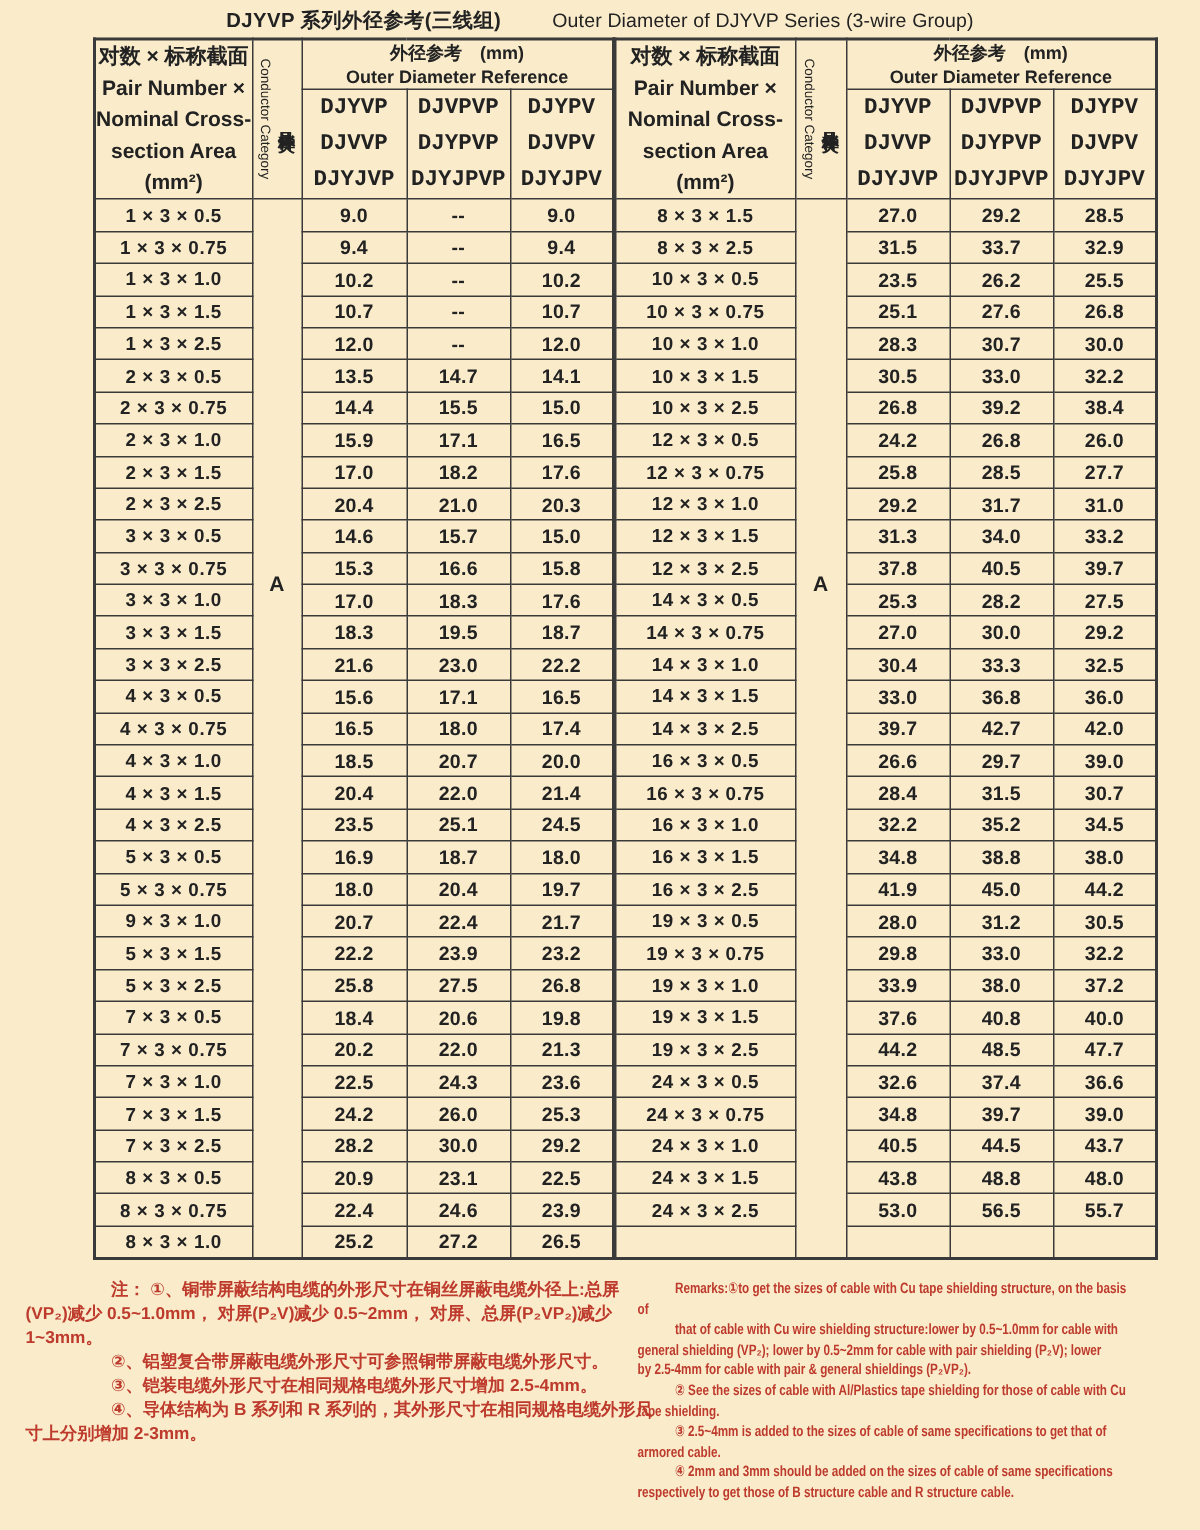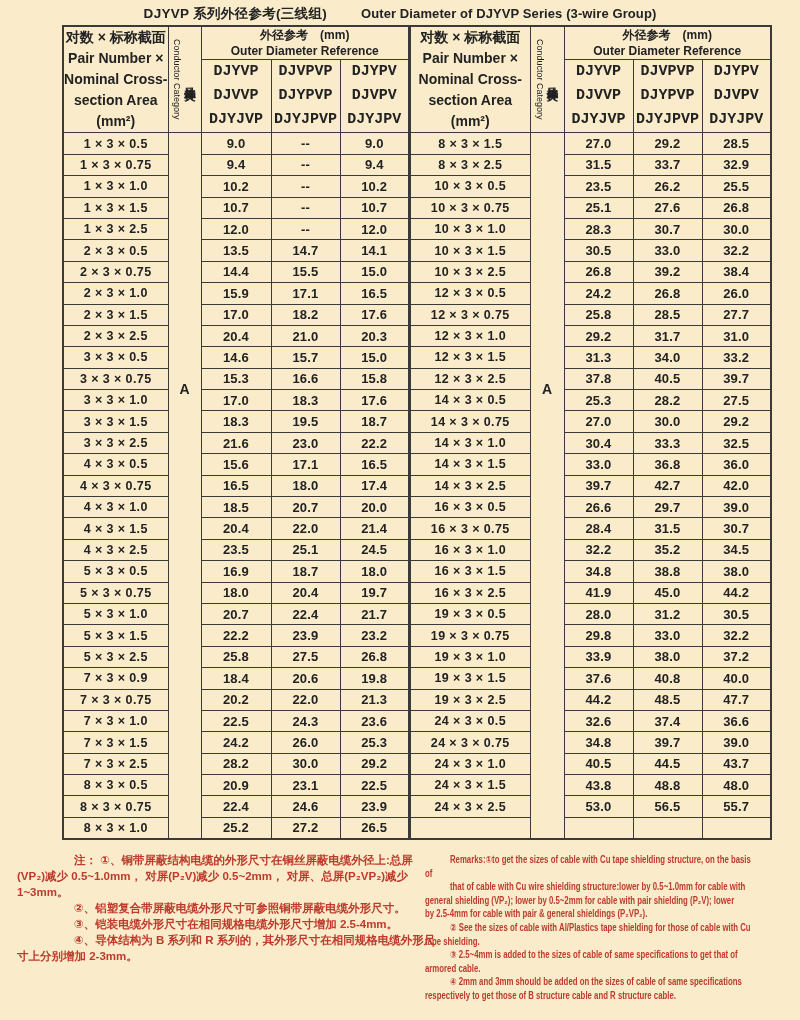--- a/index.html
+++ b/index.html
@@ -11,21 +11,21 @@
     overflow: hidden;
   }
   .page { position: relative; width: 800px; height: 892px; }
 
   
   .title-row {
     display: flex; justify-content: center; align-items: baseline;
     gap: 34px; padding-top: 5px; height: 25px;
   }
   .title-cn { font-size: 13.5px; font-weight: bold; letter-spacing: 0.3px; }
-  .title-en { font-size: 13px;   font-weight: bold; letter-spacing: 0.1px; }
+  .title-en { font-size: 13px;   font-weight: normal; letter-spacing: 0.1px; }
 
   
   .tables { display: flex; margin-left: 62px; align-items: flex-start; }
   table.half {
     border-collapse: collapse;
     table-layout: fixed;
     border: 2px solid #3a3a3a;
   }
   table.right { margin-left: -1px; }
   .half th, .half td {
@@ -267,39 +267,39 @@
             <td class="val">18.7</td>
             <td class="val">18.0</td>
           </tr>
           <tr>
             <td class="lbl">5 × 3 × 0.75</td>
             <td class="val">18.0</td>
             <td class="val">20.4</td>
             <td class="val">19.7</td>
           </tr>
           <tr>
-            <td class="lbl">5 × 3 × 1.0</td>
+            <td class="lbl">9 × 3 × 1.0</td>
             <td class="val">20.7</td>
             <td class="val">22.4</td>
             <td class="val">21.7</td>
           </tr>
           <tr>
             <td class="lbl">5 × 3 × 1.5</td>
             <td class="val">22.2</td>
             <td class="val">23.9</td>
             <td class="val">23.2</td>
           </tr>
           <tr>
             <td class="lbl">5 × 3 × 2.5</td>
             <td class="val">25.8</td>
             <td class="val">27.5</td>
             <td class="val">26.8</td>
           </tr>
           <tr>
-            <td class="lbl">7 × 3 × 0.9</td>
+            <td class="lbl">7 × 3 × 0.5</td>
             <td class="val">18.4</td>
             <td class="val">20.6</td>
             <td class="val">19.8</td>
           </tr>
           <tr>
             <td class="lbl">7 × 3 × 0.75</td>
             <td class="val">20.2</td>
             <td class="val">22.0</td>
             <td class="val">21.3</td>
           </tr>

